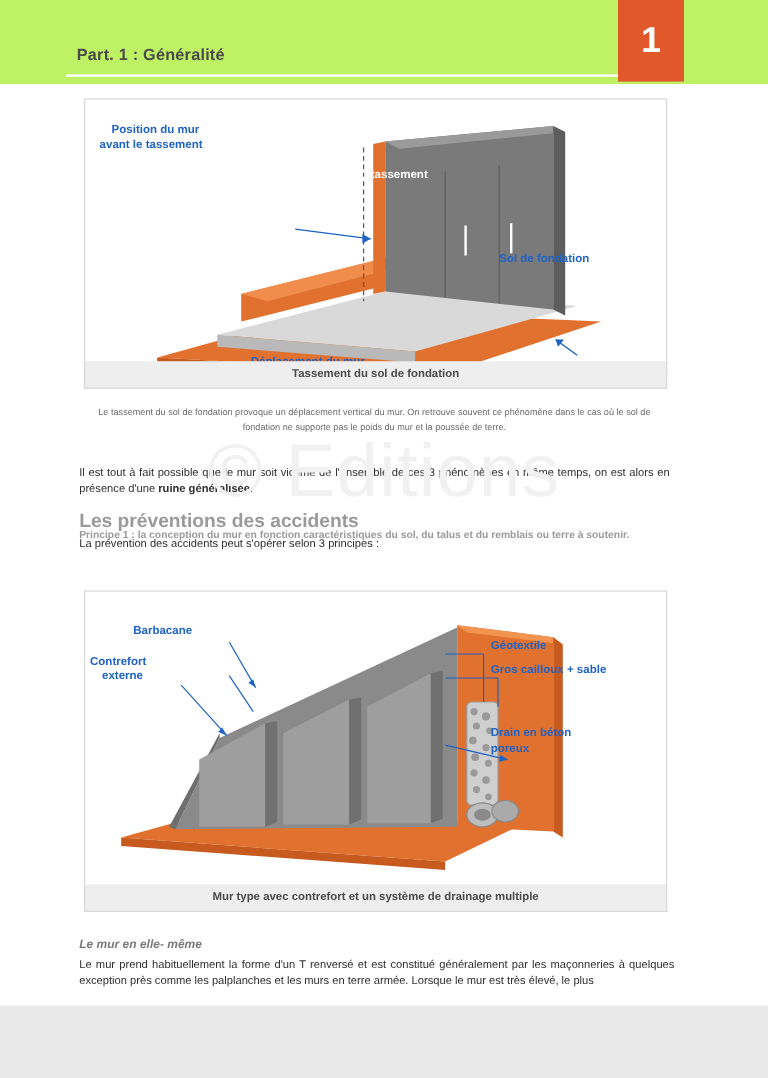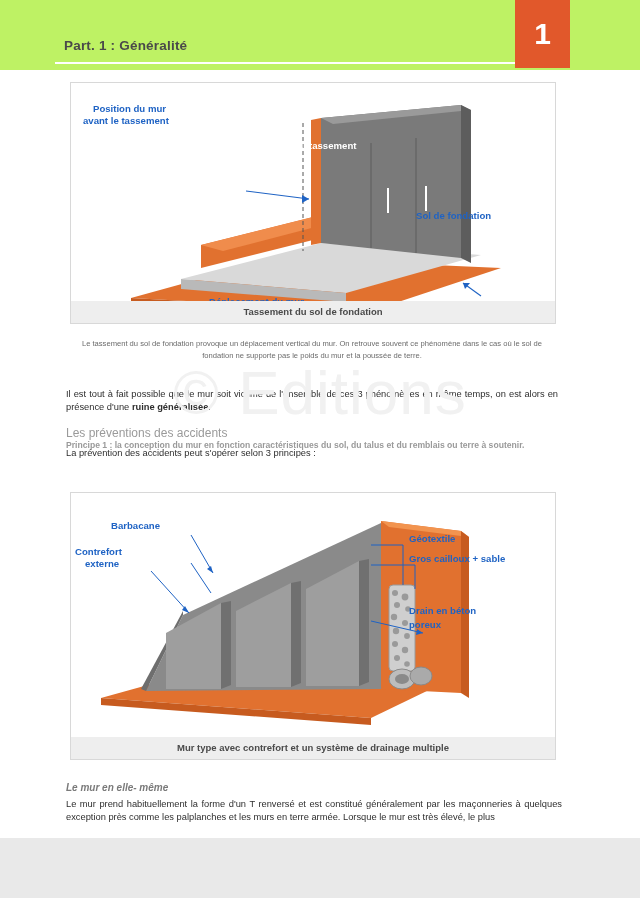--- a/index.html
+++ b/index.html
@@ -47,21 +47,21 @@
   .fig2-cap{left:70px;top:737px;width:484px;height:22px;line-height:22px;}
 
   
   .para{
     position:absolute;font-size:9.3px;line-height:13px;color:#2e2e2e;text-align:justify;
   }
   .p1{left:66px;top:388px;width:492px;}
   .p1 b{font-weight:bold;}
   .h2{
     position:absolute;left:66px;top:426px;
-    font-size:12px;font-weight:normal;color:#9a9a9a;
+    font-size:16px;font-weight:bold;color:#9a9a9a;
   }
   .p2{left:66px;top:447px;width:492px;}
   .principle{
     position:absolute;left:66px;top:440px;width:496px;
     font-size:8.6px;font-weight:bold;color:#9a9a9a;line-height:11px;
   }
   .h3{
     position:absolute;left:66px;top:782px;
     font-size:10px;font-style:italic;font-weight:bold;color:#7a7a7a;
   }

